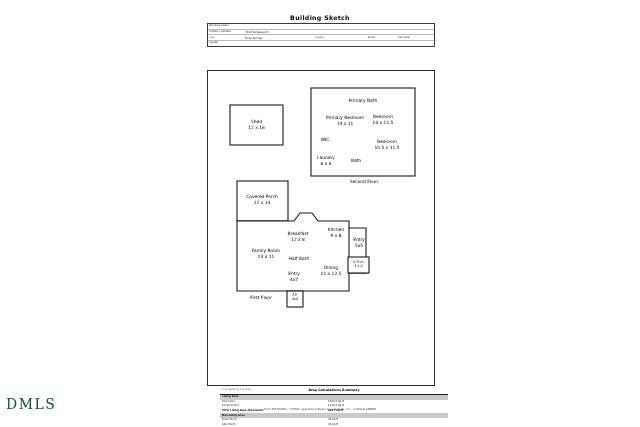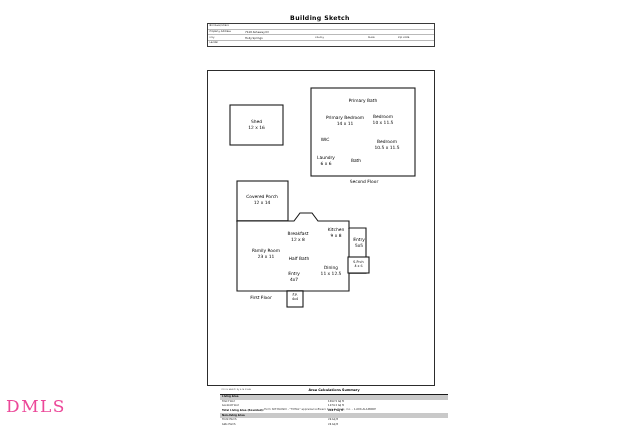--- a/index.html
+++ b/index.html
@@ -15,23 +15,23 @@
     background: #ffffff;
     overflow: hidden;
   }
 
   
   #watermark {
     position: absolute;
     left: 6px;
     top: 396px;
     font-family: "DejaVu Serif", serif;
-    font-size: 17px;
+    font-size: 14px;
     letter-spacing: 1.5px;
-    color: #ec4899;
+    color: #14532d;
   }
 
   
   #sheet {
     position: absolute;
     left: 195px;
     top: 2px;
     width: 250px;
     height: 424px;
     background: #ffffff;

